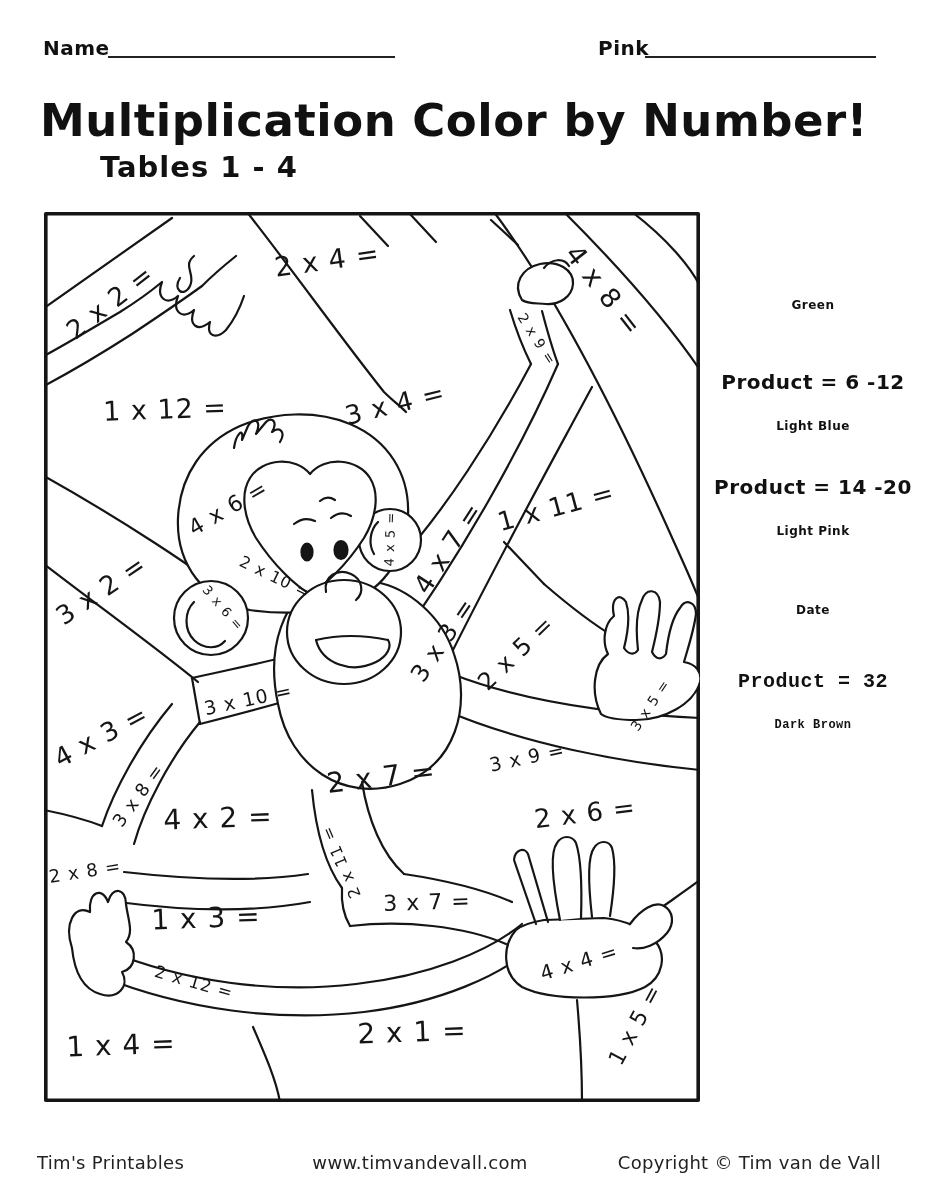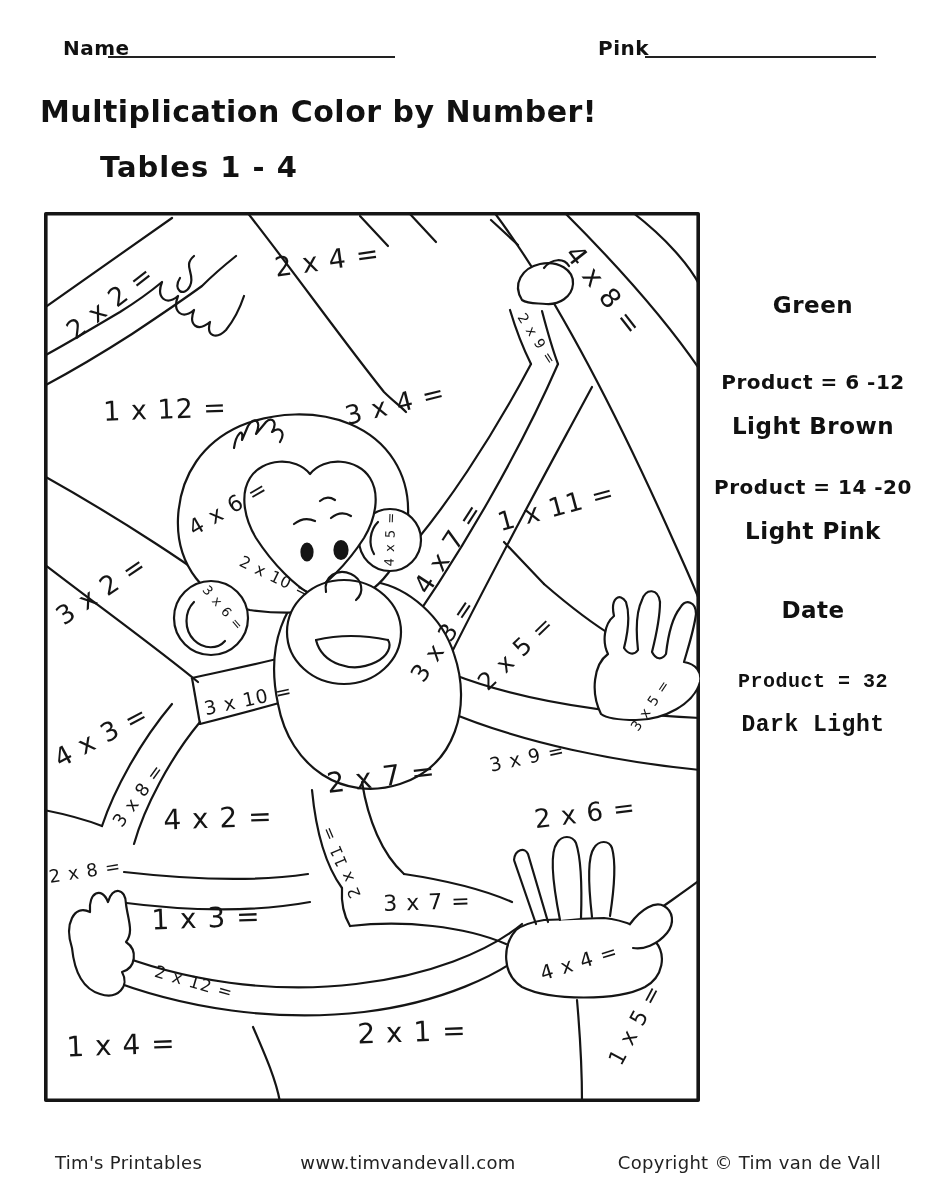--- a/index.html
+++ b/index.html
@@ -3,45 +3,45 @@
 <meta charset="utf-8">
 <style>
   html,body{margin:0;padding:0;}
   body{
     width:928px;height:1201px;position:relative;background:#ffffff;
     font-family:"DejaVu Sans","Liberation Sans",sans-serif;color:#111;
     overflow:hidden;
   }
   
   .field-label{position:absolute;font-size:20px;font-weight:700;letter-spacing:.5px;}
-  #name-label{left:63px;top:36px;}
+  #name-label{left:43px;top:36px;}
   #date-label{left:598px;top:36px;}
   .write-line{position:absolute;height:0;border-bottom:2px solid #222;}
   #name-line{left:108px;top:56px;width:287px;}
   #date-line{left:645px;top:56px;width:231px;}
-  #page-title{position:absolute;left:40px;top:94px;font-size:30px;font-weight:700;letter-spacing:.5px;}
+  #page-title{position:absolute;left:40px;top:94px;font-size:45px;font-weight:700;letter-spacing:.5px;}
   #page-subtitle{position:absolute;left:100px;top:150px;font-size:29px;font-weight:600;letter-spacing:1px;}
   
   #art-box{position:absolute;left:44px;top:212px;width:656px;height:890px;}
   #art-box svg{position:absolute;left:0;top:0;}
   #problems-layer{position:absolute;left:0;top:0;width:100%;height:100%;}
   .prob{
     position:absolute;white-space:nowrap;font-weight:500;letter-spacing:1px;
     color:#151515;transform-origin:center center;
   }
   
   #legend{position:absolute;left:700px;top:212px;width:226px;}
   .legend-item{position:absolute;left:0;width:100%;text-align:center;}
   .legend-rule{font-size:20px;font-weight:600;letter-spacing:.5px;}
-  .legend-color{font-size:23px;font-weight:600;letter-spacing:.5px;margin-top:19px;}
+  .legend-color{font-size:12px;font-weight:600;letter-spacing:.5px;margin-top:25px;}
   .li1{top:61px;} .li2{top:158px;} .li3{top:263px;} .li4{top:366px;} .li5{top:458px;font-family:Liberation Mono, monospace;}
   
   .footer-text{position:absolute;top:1152px;font-size:18px;color:#222;letter-spacing:.3px;}
-  #footer-left{left:55px;}
-  #footer-center{left:0;width:816px;text-align:center;}
+  #footer-left{left:37px;}
+  #footer-center{left:12px;width:816px;text-align:center;}
   #footer-right{right:47px;margin-left:40px;}
 </style>
 </head>
 <body>
 
 <span id="name-label" class="field-label">Name</span>
 <div id="name-line" class="write-line"></div>
 <span id="date-label" class="field-label">Pink</span>
 <div id="date-line" class="write-line"></div>
 
@@ -181,30 +181,30 @@
       <span class="prob" style="left: 591px; top: 813px; font-size: 22px; transform: translate(-50%, -50%) rotate(-62deg);">1 x 5 =</span>
     </div>
 </div>
 
 <div id="legend">
   <div class="legend-item li1">
     <div class="legend-color">Green</div>
   </div>
   <div class="legend-item li2">
     <div class="legend-rule">Product = 6 -12</div>
-    <div class="legend-color">Light Brown</div>
+    <div class="legend-color">Light Blue</div>
   </div>
   <div class="legend-item li3">
     <div class="legend-rule">Product = 14 -20</div>
     <div class="legend-color">Light Pink</div>
   </div>
   <div class="legend-item li4">
     <div class="legend-color">Date</div>
   </div>
   <div class="legend-item li5">
     <div class="legend-rule">Product = 32</div>
-    <div class="legend-color">Dark Light</div>
+    <div class="legend-color">Dark Brown</div>
   </div>
 </div>
 
 <div id="footer-left" class="footer-text">Tim's Printables</div>
 <div id="footer-center" class="footer-text">www.timvandevall.com</div>
 <div id="footer-right" class="footer-text">Copyright © Tim van de Vall</div>
 
 </body></html>

